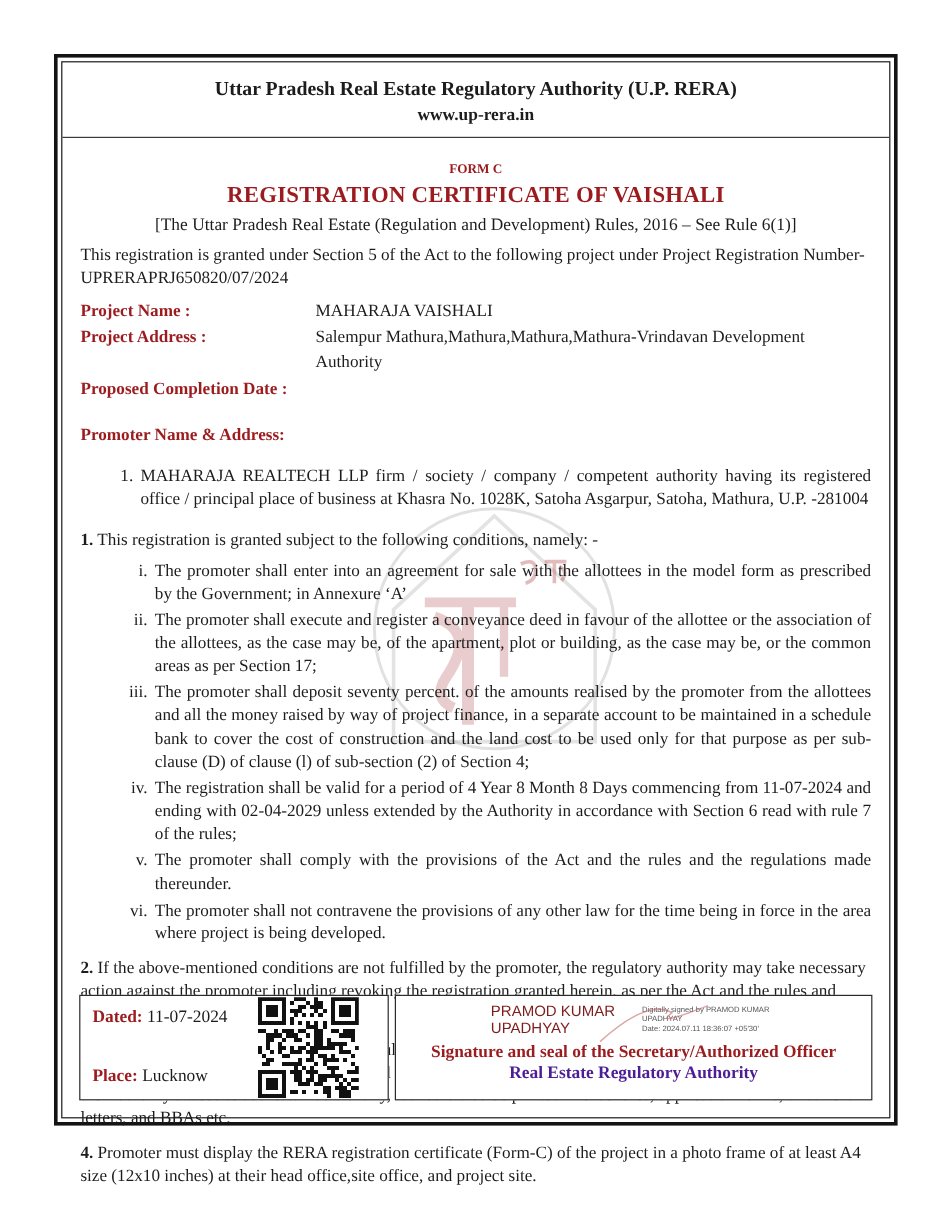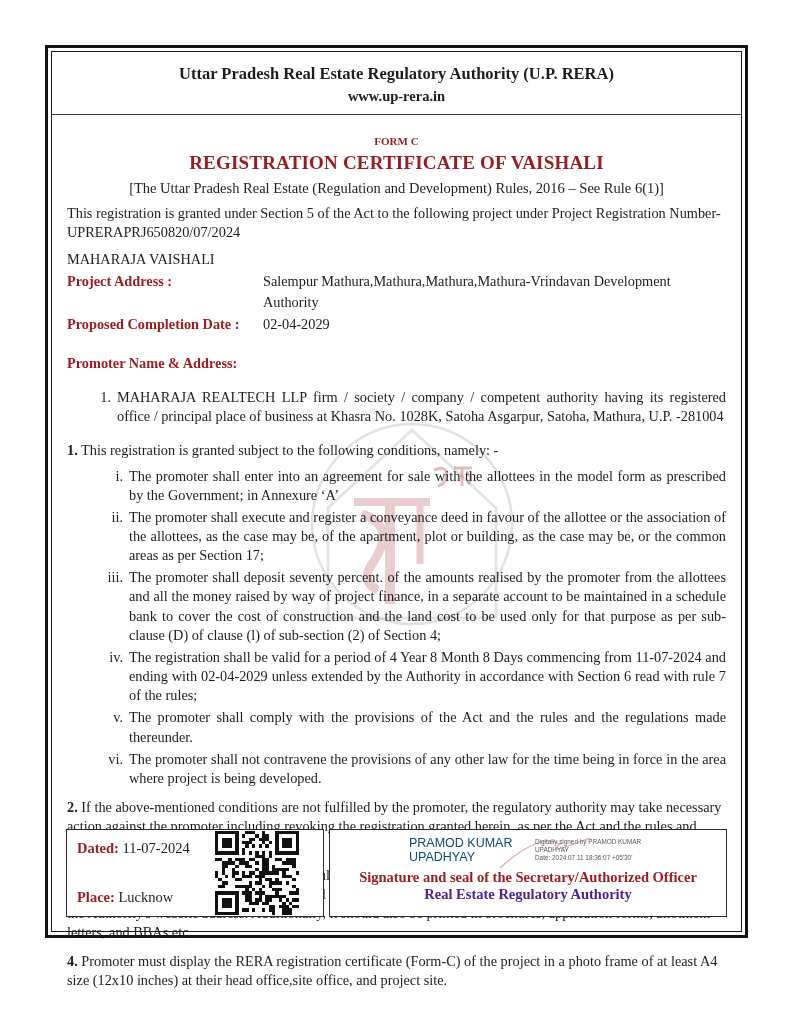--- a/index.html
+++ b/index.html
@@ -50,21 +50,21 @@
   .wm{position:absolute;left:250px;top:362px;width:220px;height:220px;pointer-events:none;z-index:0;}
   .content{position:relative;z-index:1;}
   
   .footer{position:absolute;left:14px;right:14px;bottom:14px;height:88px;display:flex;gap:5px;z-index:1;}
   .fbox{border:1.5px solid #2a2a2a;box-sizing:border-box;background:#fff;}
   .fbox-left{width:258px;display:flex;}
   .fl-txt{flex:1;display:flex;flex-direction:column;justify-content:space-between;padding:10px 0 10px 10px;font-size:14.5px;}
   .fl-qr{width:96px;display:flex;align-items:center;justify-content:center;margin-right:18px;}
   .fbox-right{flex:1;position:relative;padding-top:6px;}
   .sig-row{display:flex;justify-content:center;align-items:flex-start;gap:6px;}
-  .sig-name{font-family:"Liberation Sans","DejaVu Sans",sans-serif;font-size:12.5px;line-height:1.15;color:#0c4a6e;max-width:120px;}
+  .sig-name{font-family:"Liberation Sans","DejaVu Sans",sans-serif;font-size:12.5px;line-height:1.15;color:#7f1d1d;max-width:120px;}
   .sig-digital{font-family:"Liberation Sans","DejaVu Sans",sans-serif;font-size:6.4px;line-height:1.25;color:#555;width:112px;padding-top:2px;}
   .sig-line1{font-size:14.5px;font-weight:bold;color:#9b1b1e;text-align:center;margin-top:4px;}
   .sig-line2{font-size:14.5px;font-weight:bold;color:#4c1d95;text-align:center;}
   .sig-stroke{position:absolute;left:150px;top:0px;width:160px;height:40px;pointer-events:none;}
 </style>
 </head>
 <body>
 
 <div class="cert-outer">
   <div class="cert-inner">
@@ -93,29 +93,29 @@
       </div>
       <hr class="rule-line">
 
       <div class="form-label">FORM C</div>
       <div class="form-title">REGISTRATION CERTIFICATE OF VAISHALI</div>
       <div class="rule-ref">[The Uttar Pradesh Real Estate (Regulation and Development) Rules, 2016 – See Rule 6(1)]</div>
       <div class="grant">This registration is granted under Section 5 of the Act to the following project under Project Registration Number-UPRERAPRJ650820/07/2024</div>
 
       <div class="proj">
         <div class="proj-row">
+          <span class="proj-label">Project Name :</span>
           <span class="proj-val">MAHARAJA VAISHALI</span>
         </div>
         <div class="proj-row">
           <span class="proj-label">Project Address :</span>
           <span class="proj-val">Salempur Mathura,Mathura,Mathura,Mathura-Vrindavan Development Authority</span>
         </div>
         <div class="proj-row">
           <span class="proj-label">Proposed Completion Date :</span>
-          <span class="proj-val">02-04-2029</span>
         </div>
       </div>
 
       <div class="promoter-head">Promoter Name &amp; Address:</div>
       <div class="num-item">
         <span class="no">1.</span>
         <span class="tx">MAHARAJA REALTECH LLP firm / society / company / competent authority having its registered office / principal place of business at Khasra No. 1028K, Satoha Asgarpur, Satoha, Mathura, U.P. -281004</span>
       </div>
 
       <div class="cond-intro">

